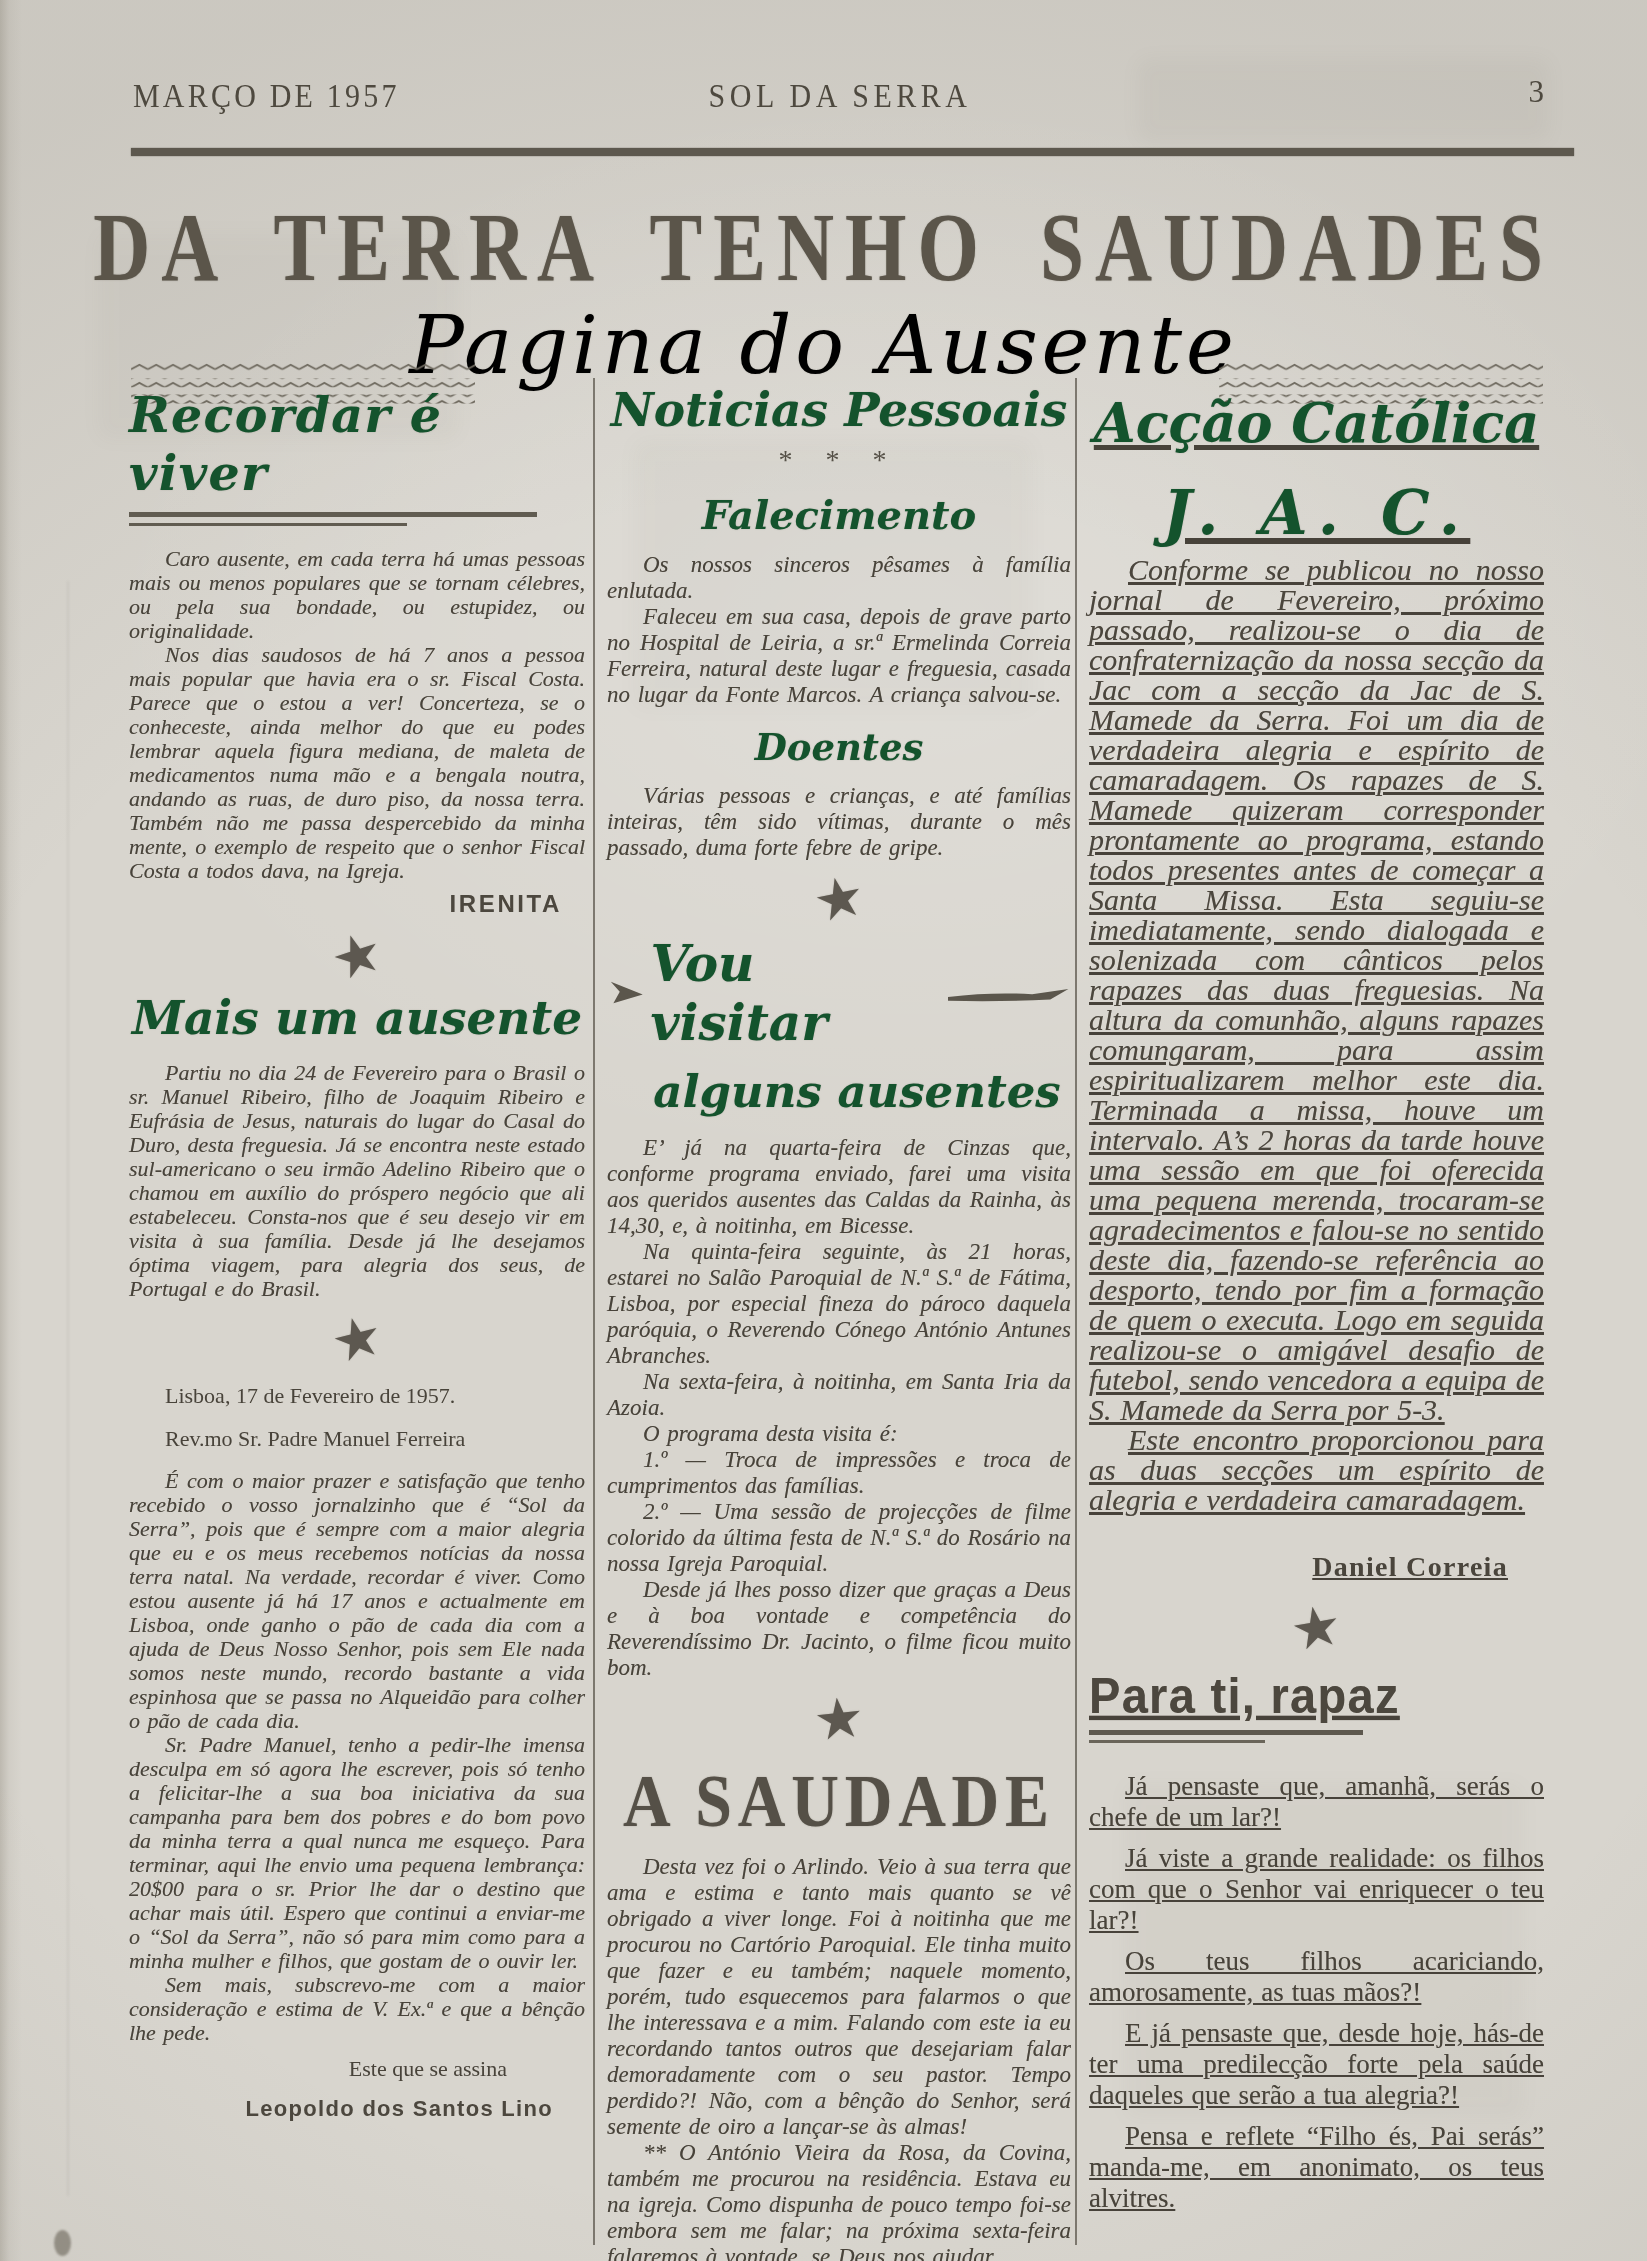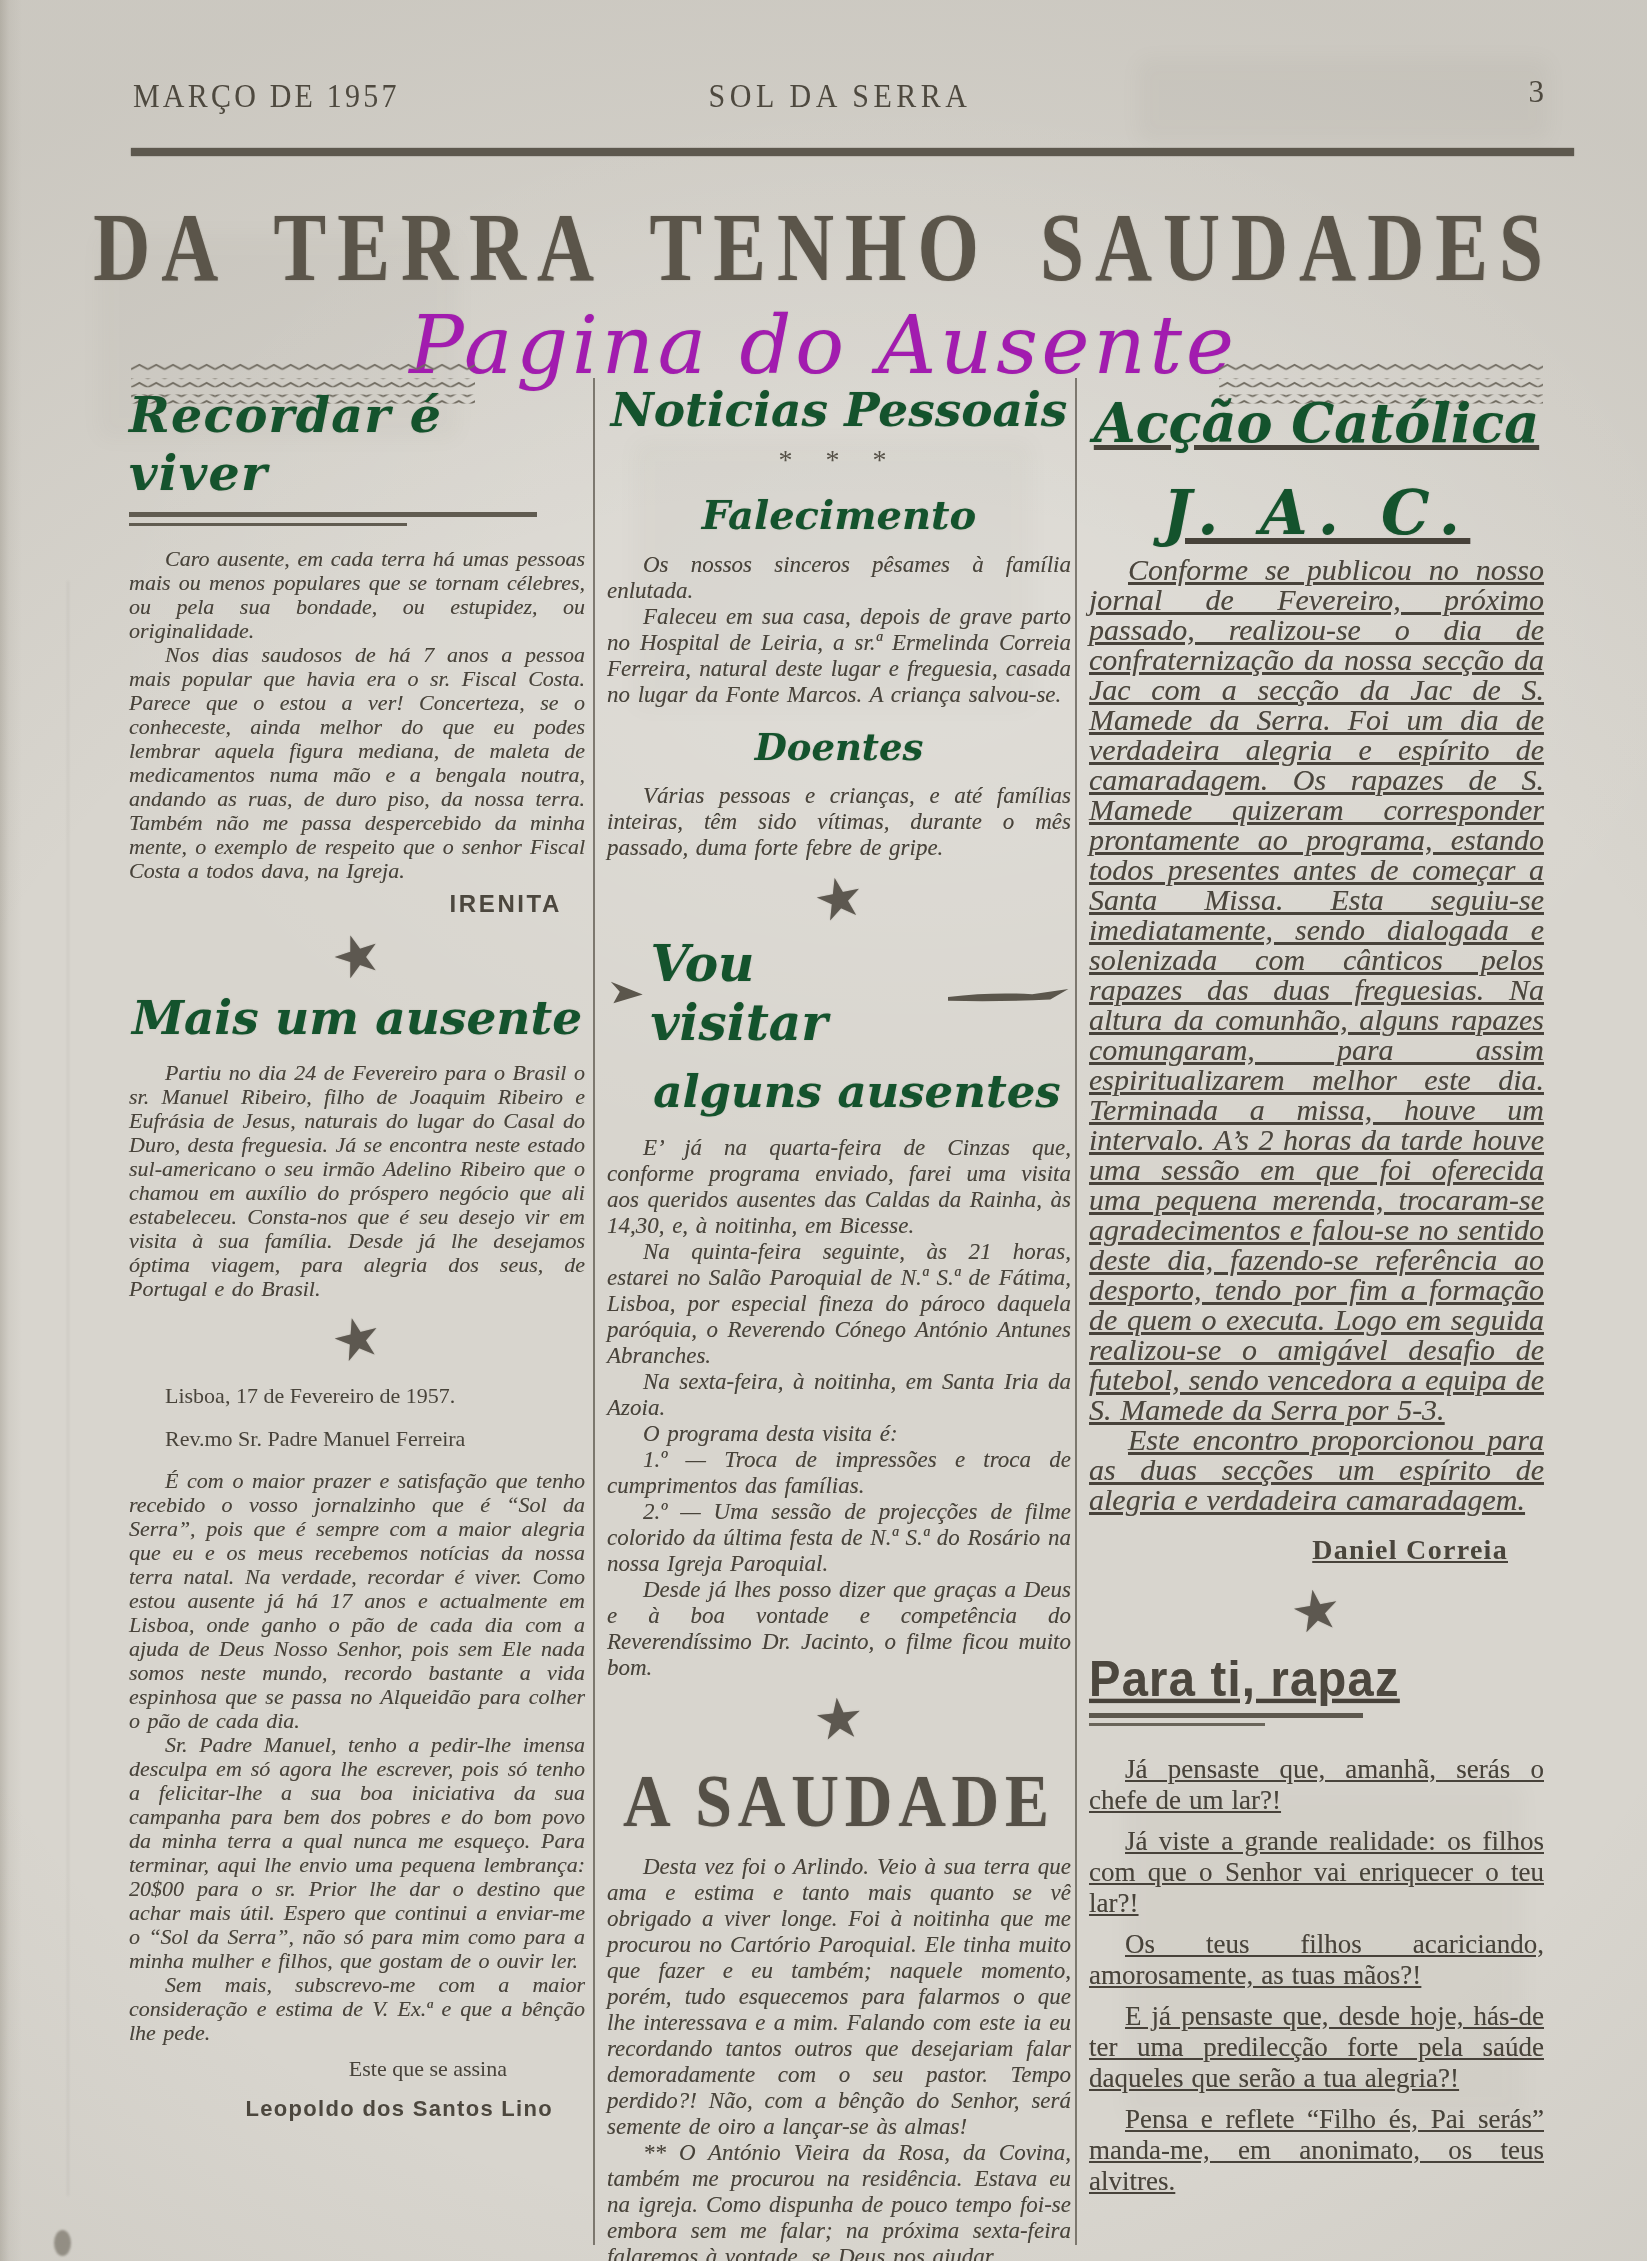--- a/index.html
+++ b/index.html
@@ -28,21 +28,21 @@
 
   .main-title{
     position:absolute;left:0;top:192px;width:1647px;text-align:center;
     font-size:79px;font-weight:bold;letter-spacing:11px;word-spacing:19.4px;
     color:#5b554a;transform:scaleY(1.24);transform-origin:top center;
     text-shadow:0 0 1.3px rgba(70,64,52,.4);
   }
   .sub-title{
     position:absolute;left:0;top:298px;width:1647px;text-align:center;
     font-family:"DejaVu Serif", serif;font-style:italic;
-    font-size:81px;color:#a21caf;letter-spacing:3.9px;
+    font-size:81px;color:#000000;letter-spacing:3.9px;
     text-shadow:0 0 1.3px rgba(90,84,70,.3);
   }
   .zz{position:absolute;}
 
   .vdiv{position:absolute;top:378px;width:1.9px;height:1867px;background:rgba(86,80,70,0.7);}
 
   .col{position:absolute;}
   .col1{left:129px;top:386px;width:456px;}
   .col2{left:607px;top:382px;width:464px;}
   .col3{left:1089px;top:391px;width:455px;text-decoration:underline;}
@@ -79,21 +79,21 @@
   .h-vv2{font-size:45px;text-align:right;padding-right:10.3px;margin:13px 0 17px 0;}
   .h-saudade{font-size:66px;font-weight:bold;color:#555047;text-align:center;letter-spacing:5.8px;
     transform:scaleY(1.12);transform-origin:top center;margin:11.6px 0 19.4px 0;
     font-family:"Liberation Serif",serif;text-shadow:0 0 1.3px rgba(75,69,58,.4);}
 
   .h-accao{font-size:54px;text-align:center;margin:0;}
   .h-jac{font-size:61px;text-align:center;letter-spacing:10.3px;margin:22px 0 6.5px 0;}
   .p3i{font-family:"Liberation Serif",serif;font-style:italic;font-size:30px;line-height:30px;
     text-align:justify;text-indent:39px;margin:0;color:#4b463d;word-spacing:1.3px;
     text-shadow:0 0 0.6px rgba(70,64,54,.35);}
-  .sig-daniel{text-align:right;padding-right:36px;font-weight:bold;font-size:28px;color:#4a453c;margin-top:19px;letter-spacing:1.3px;}
+  .sig-daniel{text-align:right;padding-right:36px;font-weight:bold;font-size:28px;color:#4a453c;margin-top:36px;letter-spacing:1.3px;}
 
   .h-rapaz{font-family:"Liberation Sans",sans-serif;font-weight:bold;font-size:47px;color:#4c473e;
     letter-spacing:1.3px;margin:3.9px 0 0 0;transform:scaleY(1.08);transform-origin:top left;
     text-shadow:0 0 0.6px rgba(70,64,54,.4);}
   .rapaz-rule1{width:274px;height:5.2px;background:#5d584e;margin-top:10.3px;}
   .rapaz-rule2{width:176px;height:2.6px;background:#6a655a;margin-top:5.2px;}
   .p3{font-size:27px;line-height:31px;text-align:justify;text-indent:36px;margin:0;color:#48433a;
     word-spacing:1.3px;text-shadow:0 0 0.6px rgba(70,64,54,.35);}
   .gap{margin-top:10px;}
   .arrow-svg{flex:0 0 auto;}

